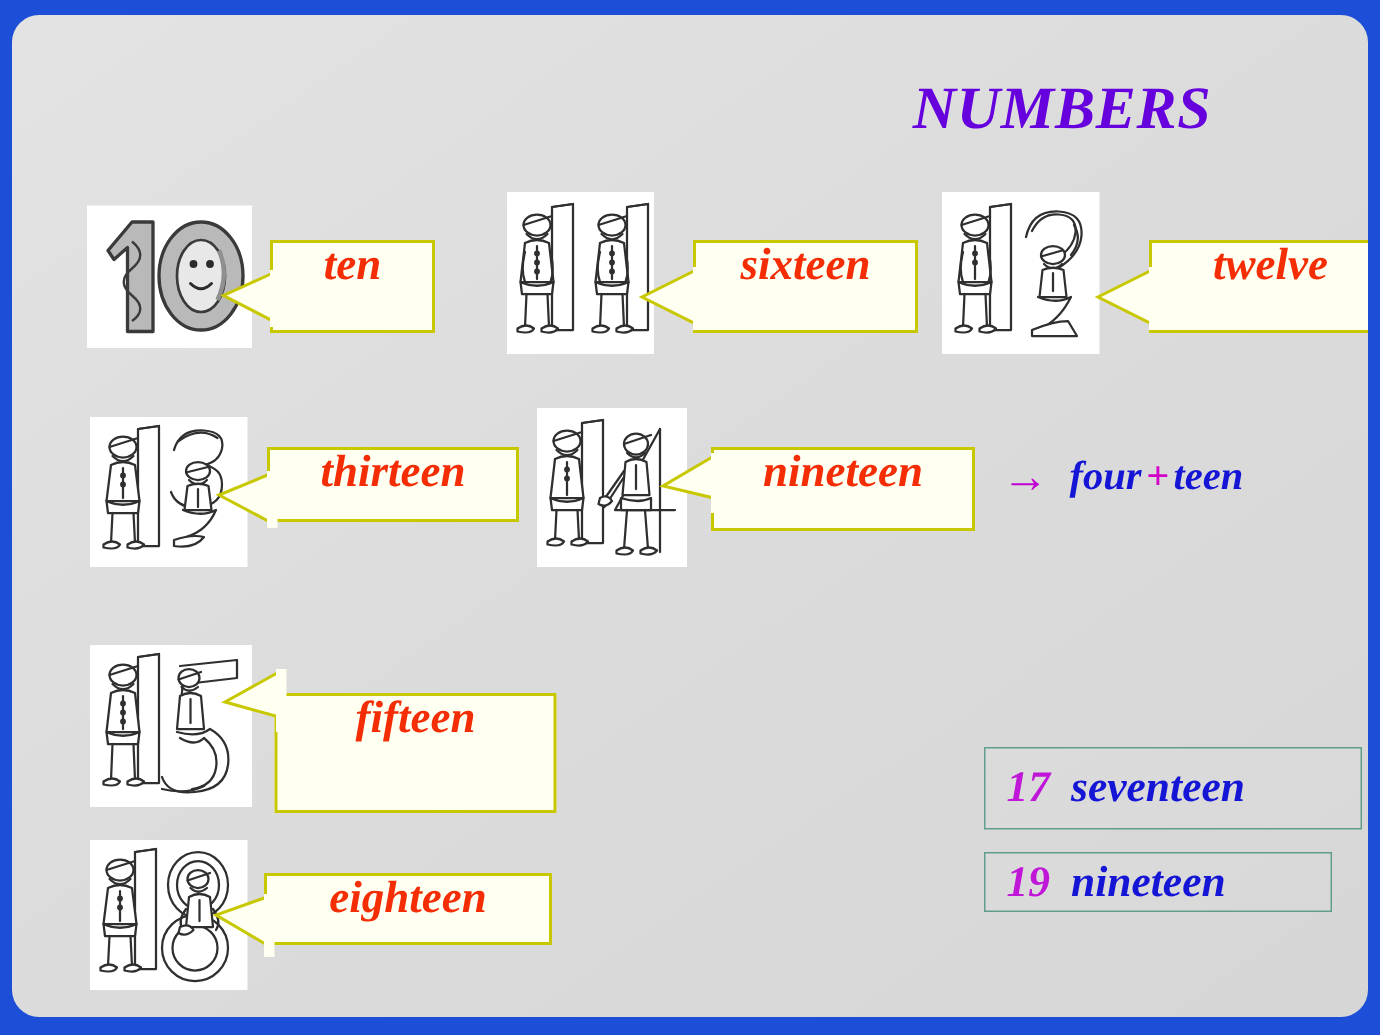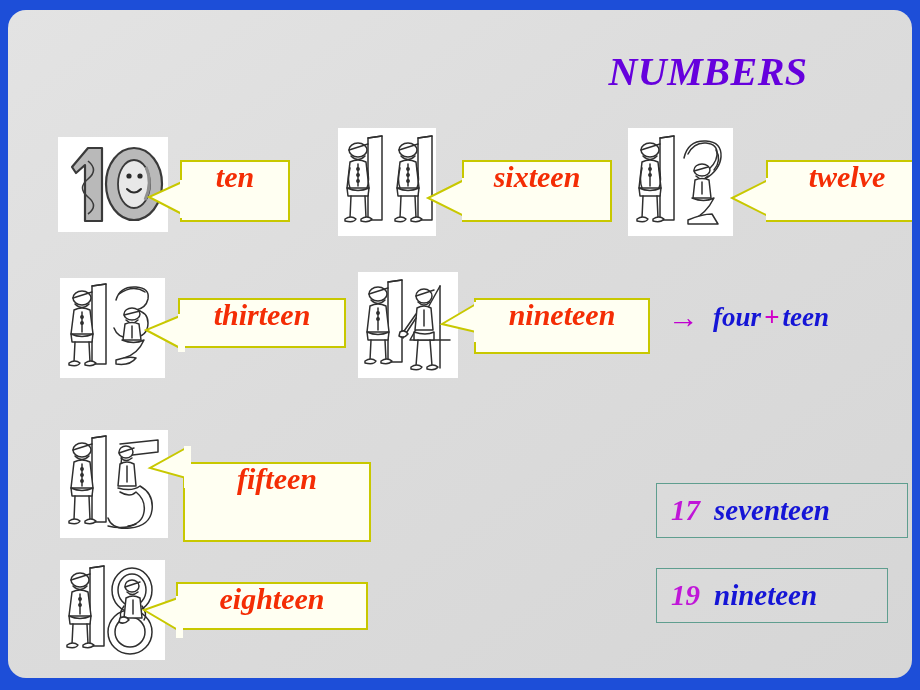--- a/index.html
+++ b/index.html
@@ -398,24 +398,24 @@
 
     <div class="callout" style="left:168px; top:572px; width:192px; height:48px;">
       <span class="lbl">eighteen</span>
     </div>
     <svg class="tail" style="left:134px; top:586px; width:40px; height:42px;" viewBox="0 0 40 42">
       <path d="M36 2 L2 14 L36 34 Z" fill="#fffff2" stroke="#c8c800" stroke-width="2"></path>
       <rect x="34" y="0" width="7" height="42" fill="#fffff2"></rect>
     </svg>
 
 
-    <div class="numbox" style="left:648px; top:473px; width:252px; height:55px;">
+    <div class="numbox" style="left:648px; top:488px; width:252px; height:55px;">
       <span class="num">17</span>
       <span class="word">seventeen</span>
     </div>
 
-    <div class="numbox" style="left:648px; top:558px; width:232px; height:55px;">
+    <div class="numbox" style="left:648px; top:558px; width:232px; height:40px;">
       <span class="num">19</span>
       <span class="word">nineteen</span>
     </div>
 
   </div>
 </div>
 
 </body></html>

